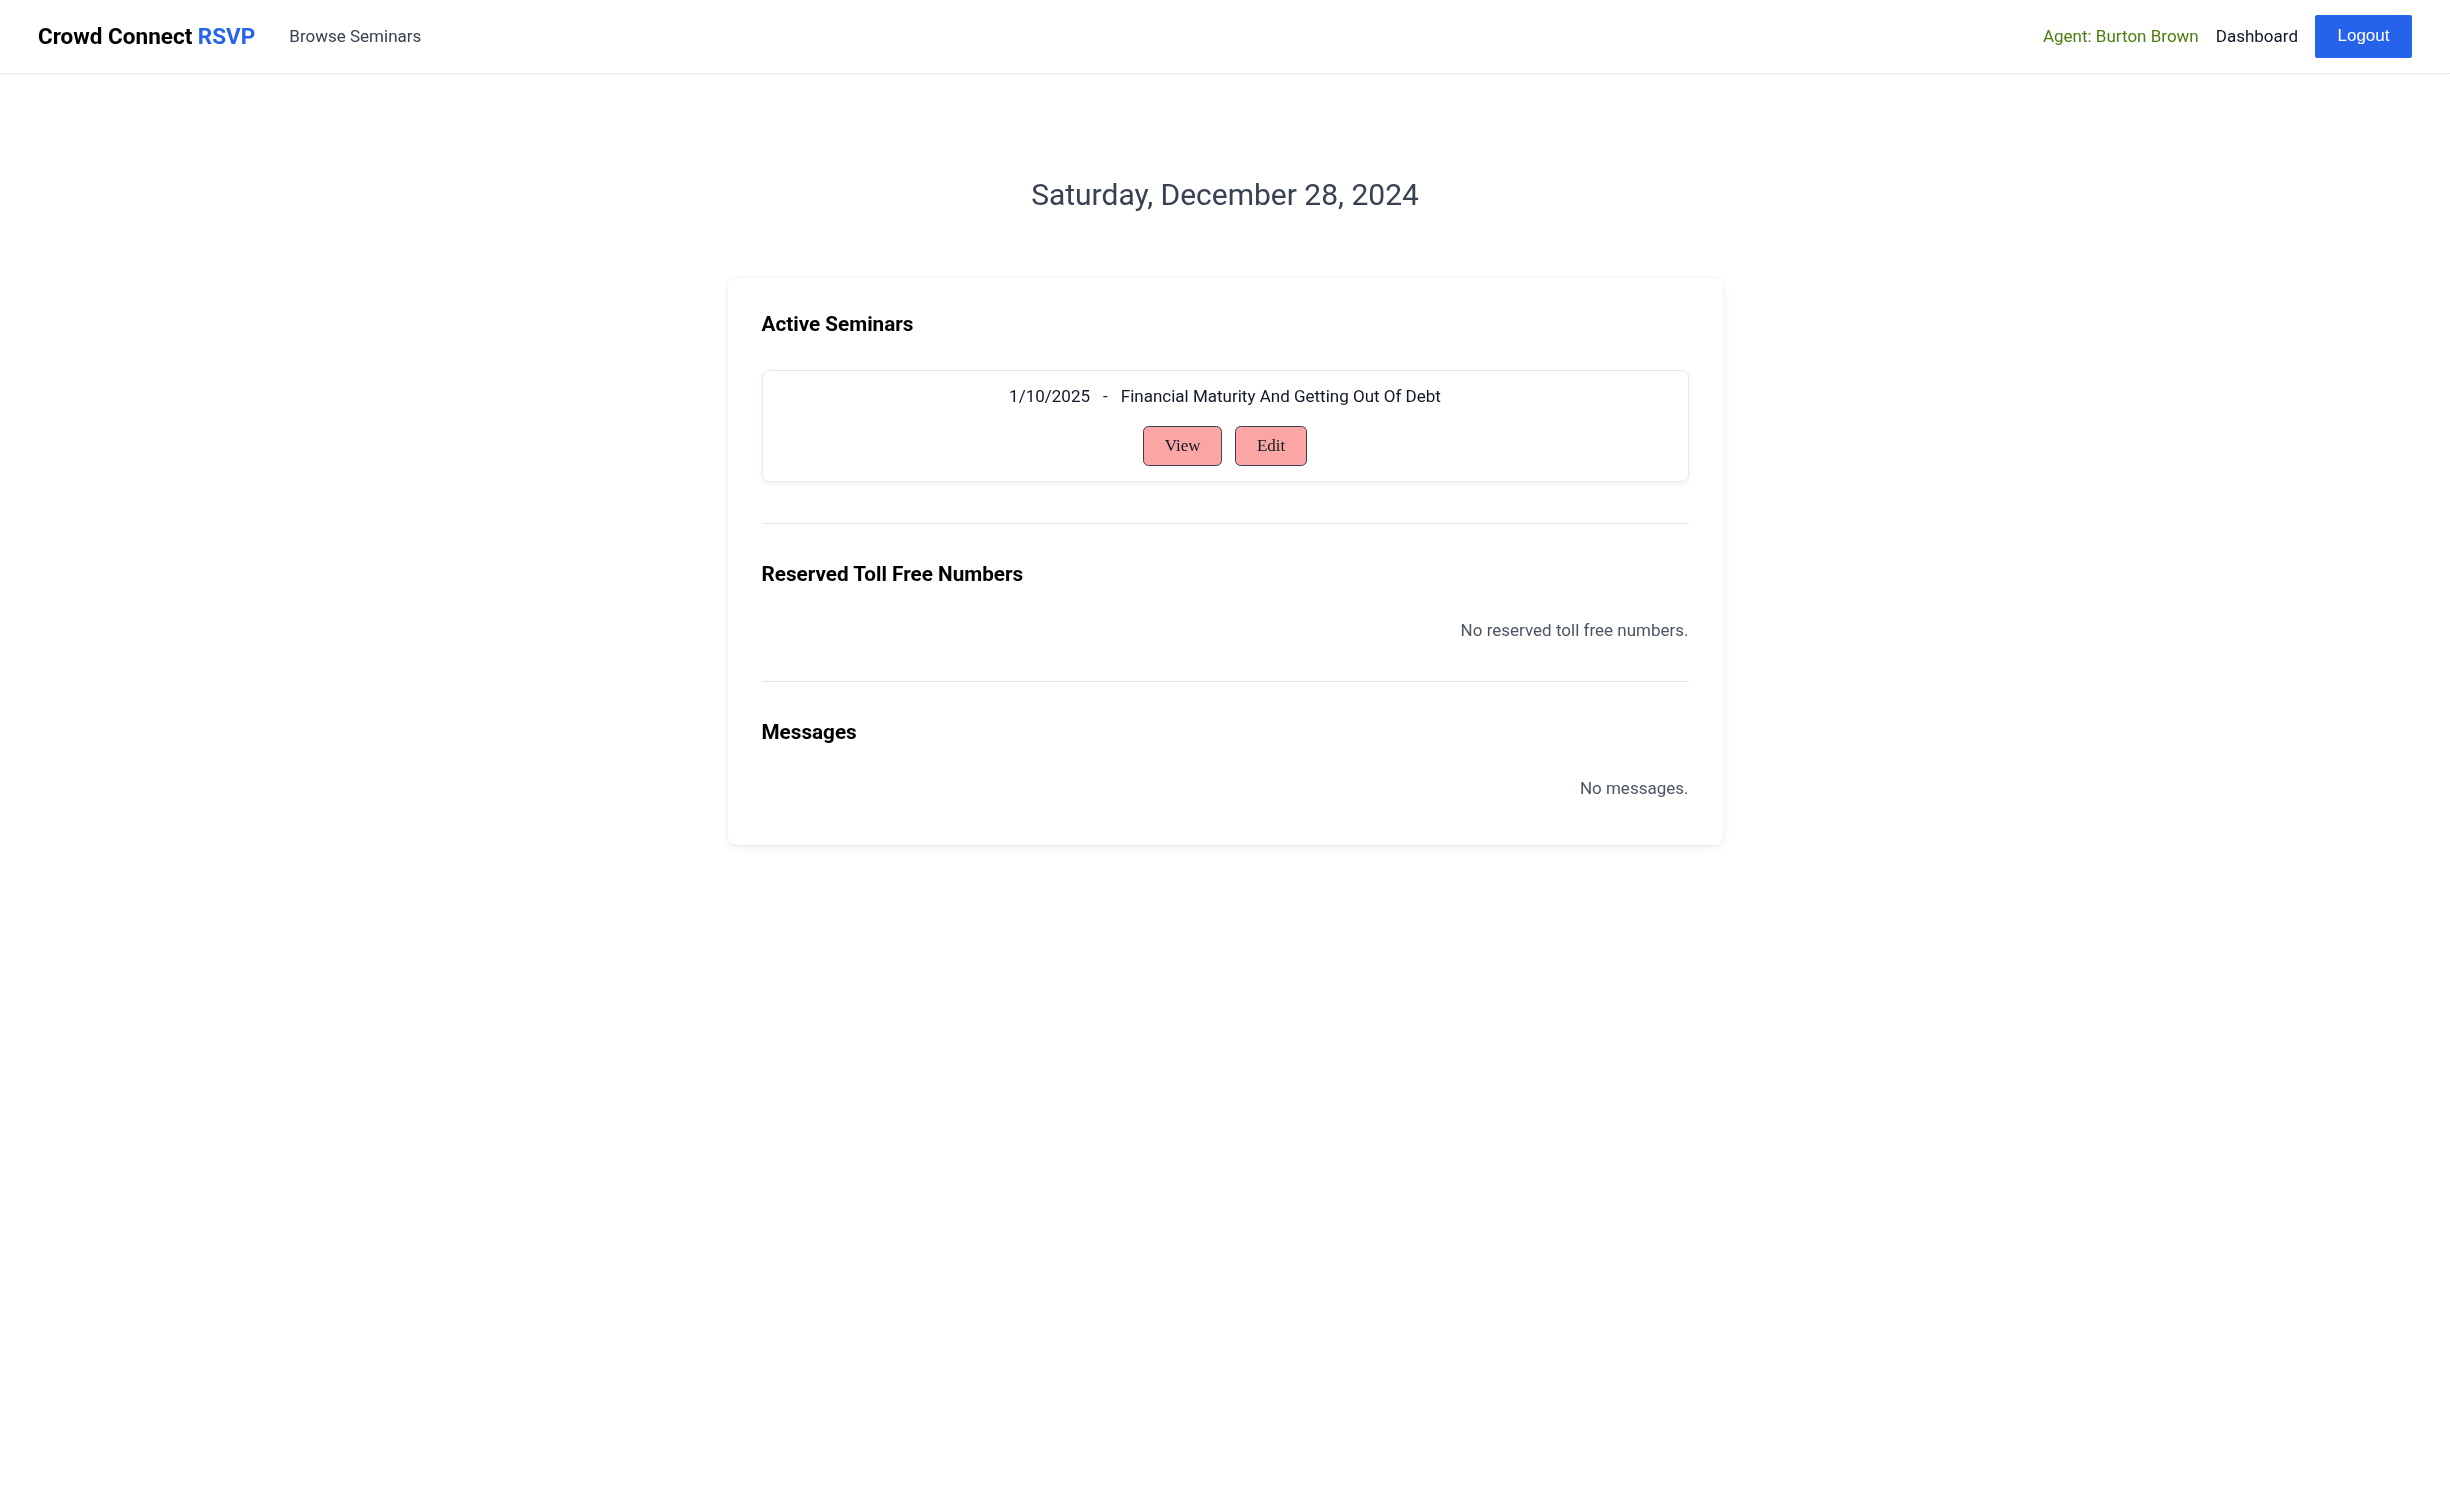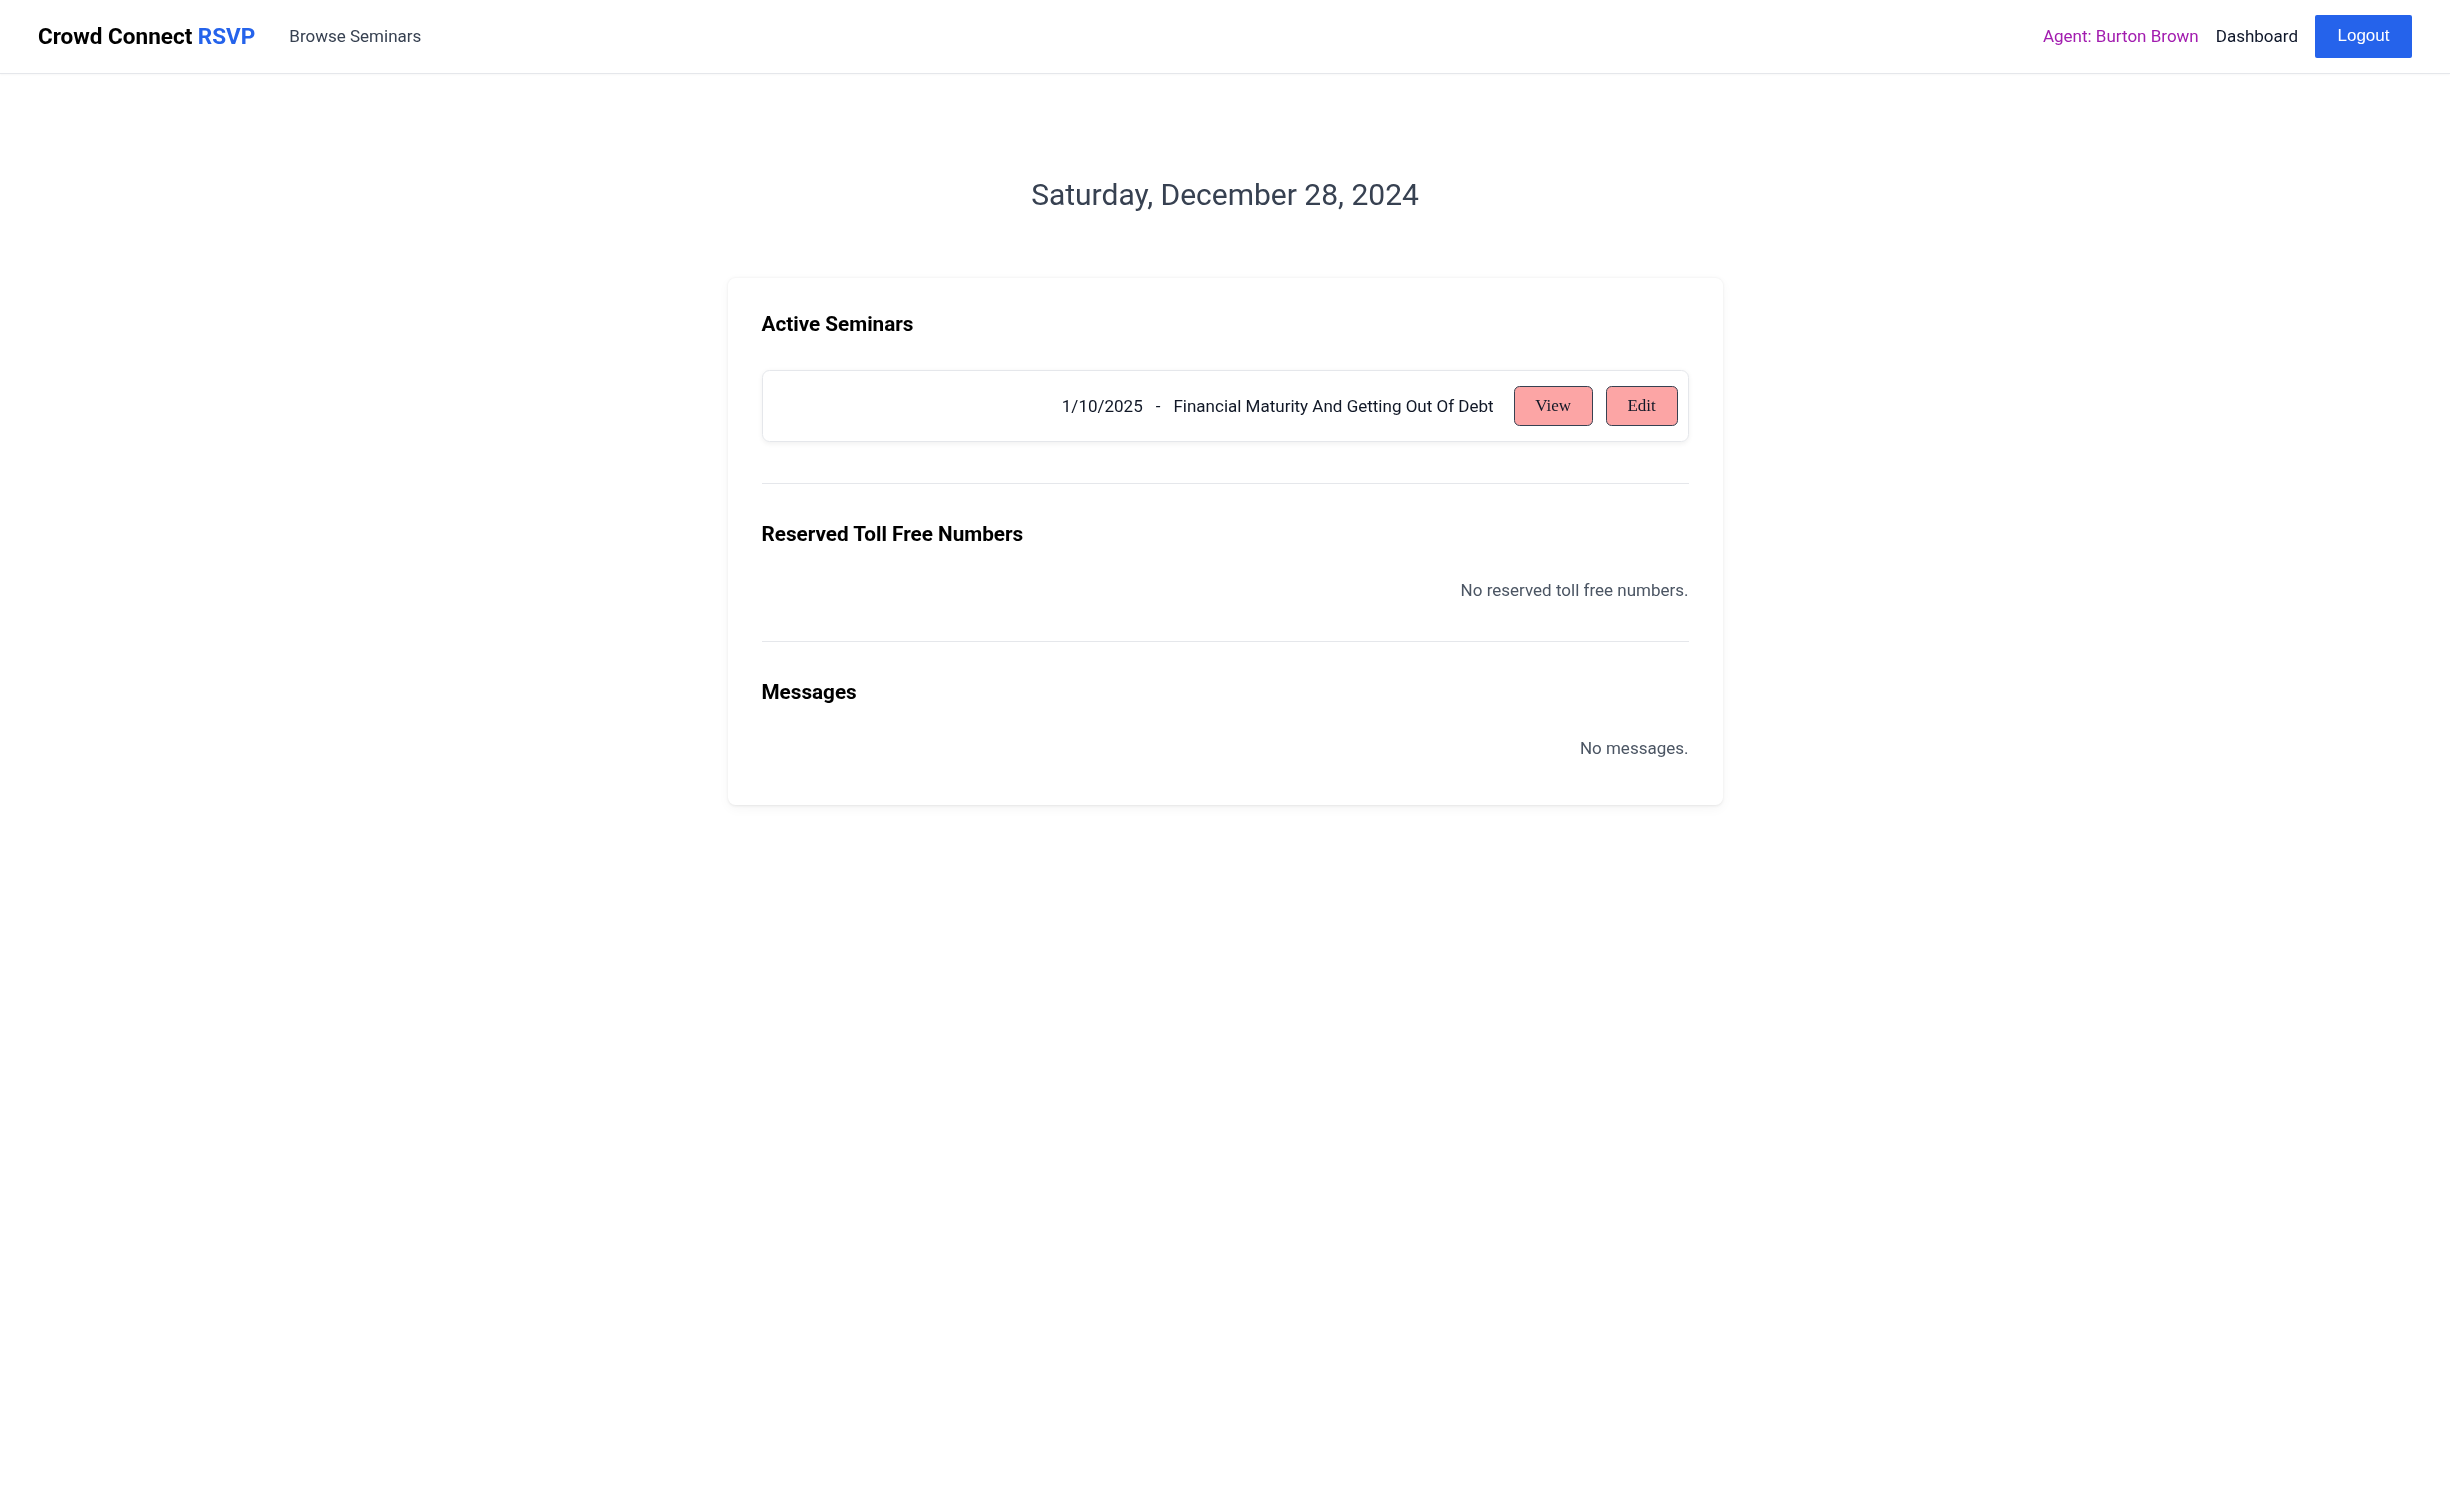--- a/index.html
+++ b/index.html
@@ -51,21 +51,21 @@
     }
     
     .header-right {
       display: flex;
       align-items: center;
       gap: 17px;
     }
     
     .agent-label {
       font-size: 17px;
-      color: #a21caf;
+      color: #4d7c0f;
     }
     
     .dashboard-link {
       font-size: 17px;
       color: #0f172a;
       cursor: pointer;
       text-decoration: none;
       text-align: center;
     }
     
@@ -105,25 +105,26 @@
       text-align: left;
       font-size: 20.7px;
       font-weight: 700;
       color: #000000;
       margin-bottom: 34px;
     }
     
     .seminar-row {
       display: flex;
       align-items: center;
-      justify-content: flex-end;
+      justify-content: center;
       border: 0.9px solid #e5e7eb;
       border-radius: 7.5px;
       padding: 15px 10px;
       box-shadow: 0 1.9px 5.6px rgba(0, 0, 0, 0.06);
+      flex-direction: column;
     }
     
     .seminar-info {
       display: flex;
       align-items: center;
       gap: 13px;
       font-size: 17px;
       color: #111827;
     }
     

